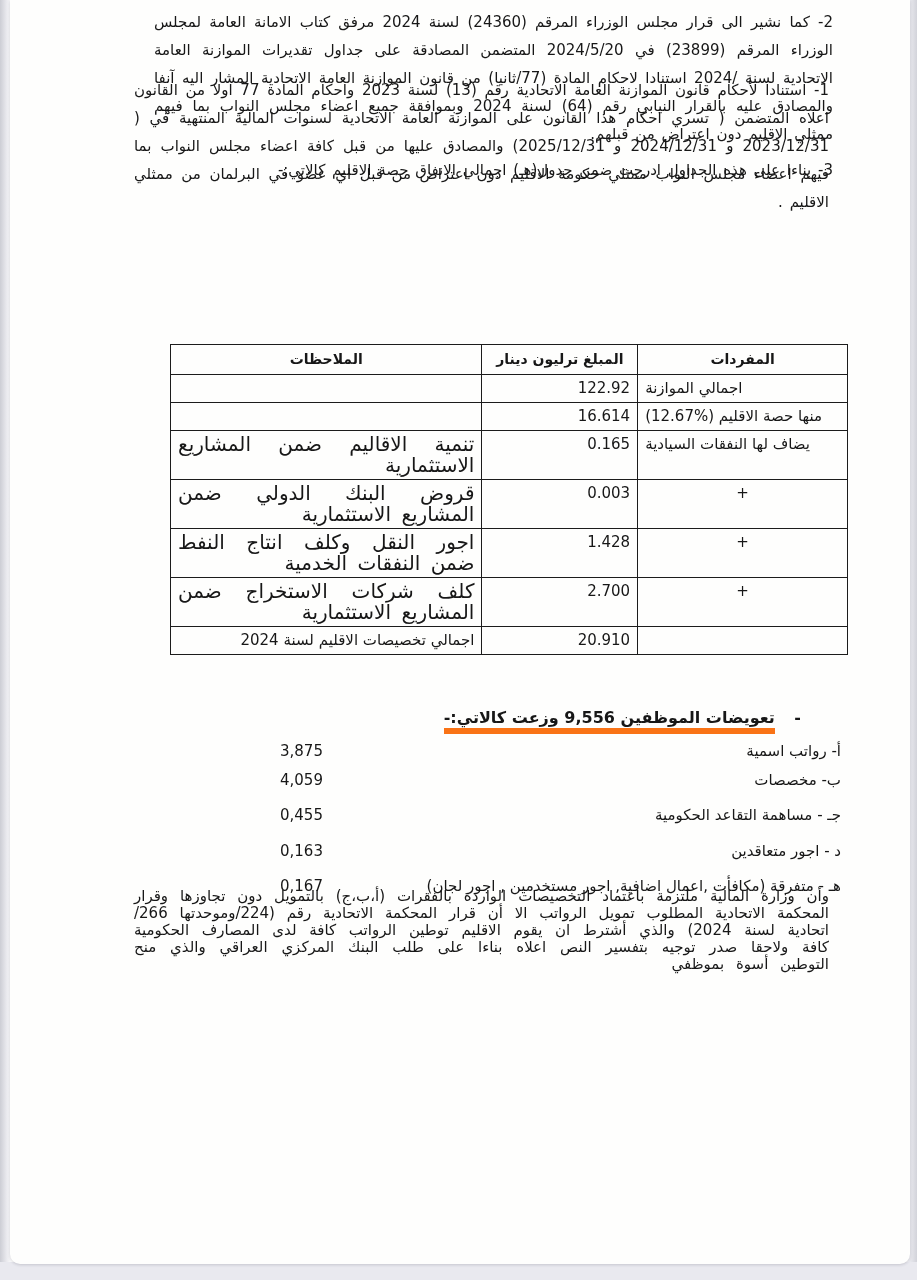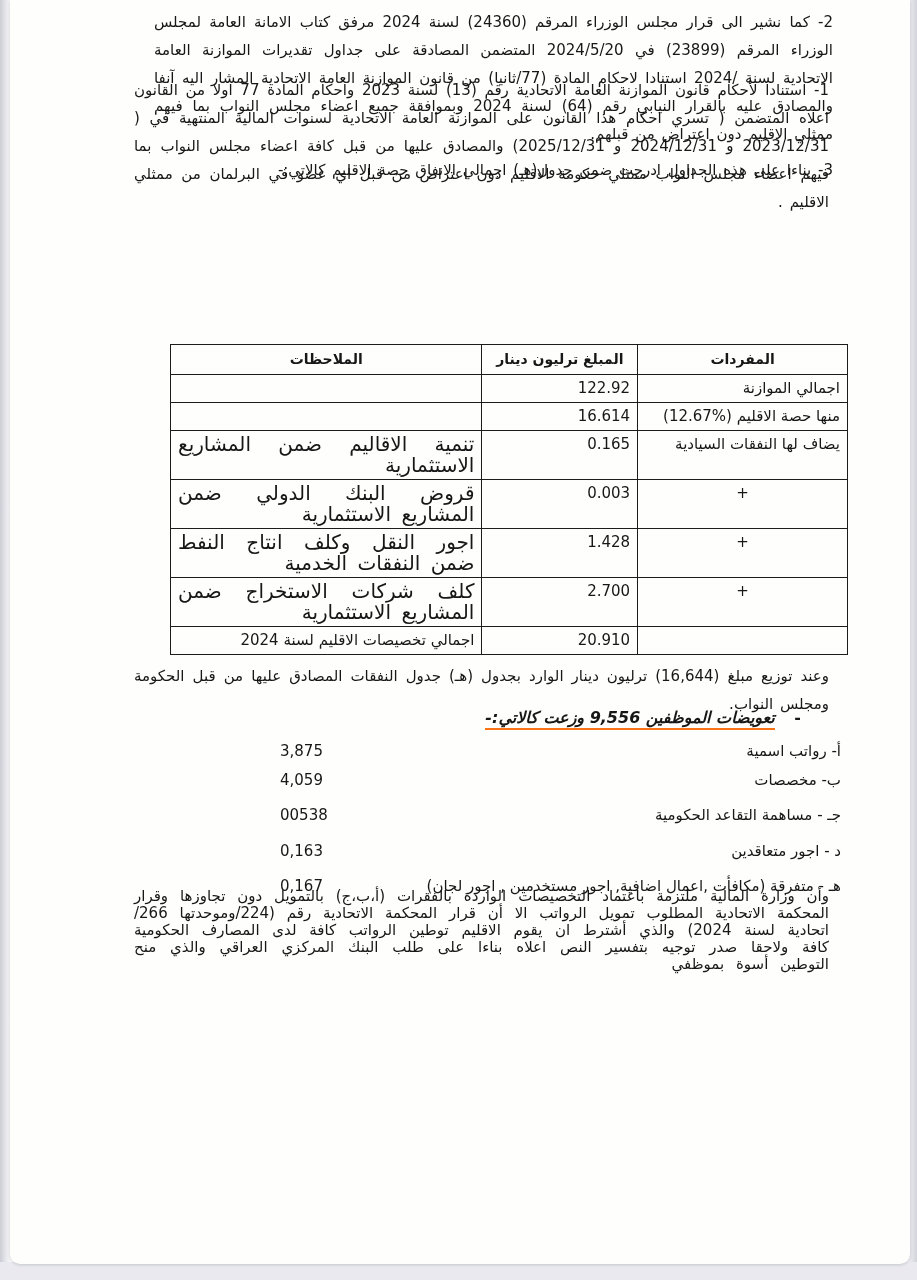--- a/index.html
+++ b/index.html
@@ -24,31 +24,31 @@
   #p1{top:64px;}
   #p23{top:196px;}
   #p23 p{margin:8px;text-align:justify;font-size:15px;line-height:28px;word-spacing:2px;}
 
   
   table.budget{position:absolute;top:344px;right:-7px;width:678px;
     border-collapse:collapse;table-layout:fixed;direction:rtl;
     font-size:15px;line-height:21px;}
   table.budget th,table.budget td{border:1.5px solid #1c1c1c;padding:3px 7px;vertical-align:top;}
   table.budget th{font-weight:700;text-align:center;font-size:14px;white-space:nowrap;overflow:hidden;padding:4px 2px;}
-  td.item{text-align:right;}
+  td.item{text-align:left;}
   td.item.plus{text-align:center;}
   td.amount{text-align:right;padding-left:4px;font-size:15px;}
   td.note{text-align:right;}
   td.note.note-j{text-align:justify;text-align-last:auto;font-size:20px;word-spacing:4px;}
 
   #intro{top:650px;}
   #heading{position:absolute;top:705px;width:100%;margin:0;font-size:16px;line-height:26px;
     font-weight:700;padding-right:40px;box-sizing:border-box;}
   #heading .dash{margin-left:14px;font-weight:700;}
-  #heading .hd-text{border-bottom:2px solid #f97316;padding-bottom:1px;font-style:italic;}
+  #heading .hd-text{border-bottom:6px solid #f97316;padding-bottom:1px;}
 
   #comp-list{position:absolute;top:737px;width:100%;}
   .comp-row{position:relative;height:28px;font-size:15px;line-height:28px;}
   .comp-row .lbl{}
   .comp-row .val{position:absolute;left:134px;top:0;direction:ltr;}
   .row-b{margin-top:1px;}
   .row-c{margin-top:7px;}
   .row-d{margin-top:8px;}
   .row-e{margin-top:7px;}
 
@@ -116,39 +116,38 @@
           <td class="note note-j">كلف شركات الاستخراج ضمن المشاريع الاستثمارية</td>
         </tr>
         <tr>
           <td class="item"></td>
           <td class="amount">20.910</td>
           <td class="note">اجمالي تخصيصات الاقليم لسنة 2024</td>
         </tr>
       </tbody>
     </table>
 
-    <p class="para" id="intro">وعند توزيع مبلغ (16,644) ترليون دينار الوارد بجدول (هـ) جدول النفقات المصادق عليها من قبل الحكومة ومجلس النواب.</p>
 
     <p id="heading">
       <span class="dash">-</span>
       <span class="hd-text">تعويضات الموظفين  9,556  وزعت كالاتي:-</span>
     </p>
 
     <div id="comp-list">
       <div class="comp-row row-a">
         <span class="lbl">أ-  رواتب اسمية</span>
         <span class="val">3,875</span>
       </div>
       <div class="comp-row row-b">
         <span class="lbl">ب- مخصصات</span>
         <span class="val">4,059</span>
       </div>
       <div class="comp-row row-c">
         <span class="lbl">جـ - مساهمة التقاعد الحكومية</span>
-        <span class="val">00538</span>
+        <span class="val">0,455</span>
       </div>
       <div class="comp-row row-d">
         <span class="lbl">د - اجور متعاقدين</span>
         <span class="val">0,163</span>
       </div>
       <div class="comp-row row-e">
         <span class="lbl">هـ - متفرقة (مكافأت ,اعمال اضافية, اجور مستخدمين , اجور لجان)</span>
         <span class="val">0,167</span>
       </div>
     </div>

